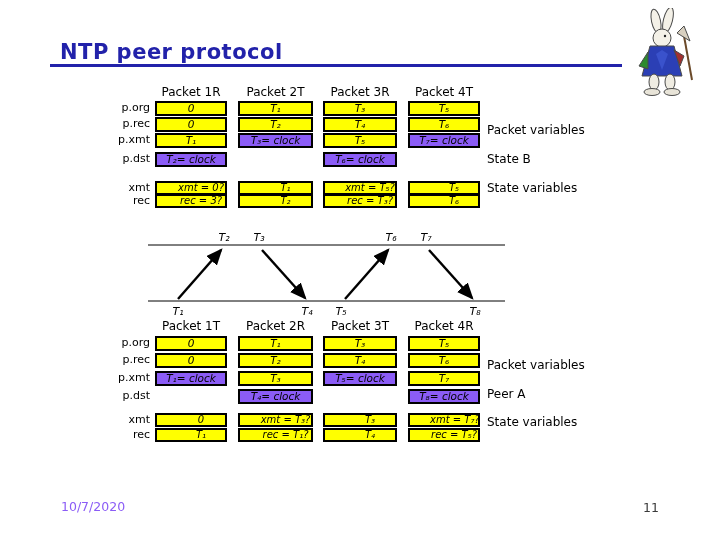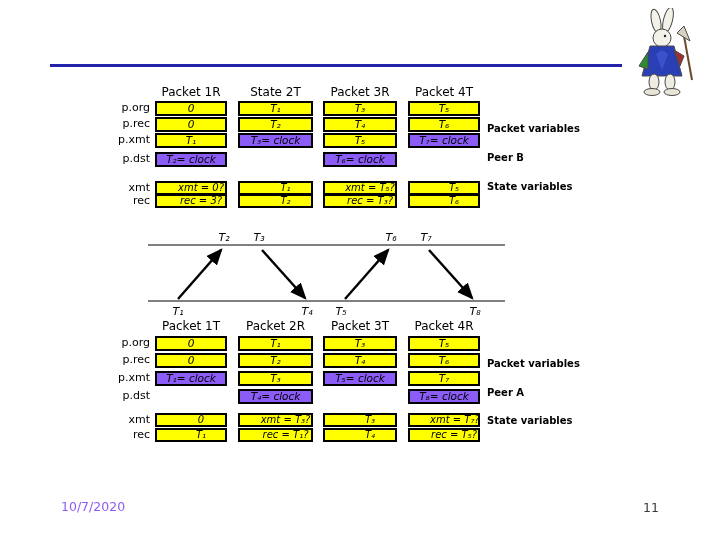--- a/index.html
+++ b/index.html
@@ -14,32 +14,33 @@
   .cell{position:absolute;height:15px;border:2px solid #000;box-sizing:border-box;
         text-align:center;font-size:10.5px;line-height:11px;font-style:italic;white-space:nowrap;overflow:hidden;}
   .y{background:#ffff00}.cy{background:#8b5cf6}
   .t-org{top:101px}.t-rec{top:117px}.t-xmt{top:133px}.t-dst{top:152px}
   .t-s1{top:181px}.t-s2{top:194px}
   .b-org{top:336px}.b-rec{top:353px}.b-xmt{top:371px}.b-dst{top:389px}
   .b-s1{top:413px}.b-s2{top:428px}
   .scell{height:14px;line-height:10px;font-size:10px;padding-left:20px;}
   .rlabel{position:absolute;left:95px;width:55px;text-align:right;font-size:11px;
           line-height:13px;}
-  .side{position:absolute;left:487px;font-size:10px;white-space:nowrap;font-weight:bold;}
+  .side{position:absolute;left:487px;font-size:12px;white-space:nowrap;}
   .fdate{position:absolute;left:61px;top:499px;font-size:12.5px;color:#8b5cf6;}
   .fpage{position:absolute;left:643px;top:500px;font-size:12.5px;color:#3a3a3a;text-align:right;}
   .timeline{position:absolute;left:140px;top:225px;}
   .timeline text{font-size:11px;font-style:italic;fill:#000;font-family:"DejaVu Sans","Liberation Sans",sans-serif;}
   .rabbit{position:absolute;left:618px;top:8px;}
 </style>
 </head>
 <body>
 
 <div id="slide">
 
+  <div class="title">NTP peer protocol</div>
   <div class="trule"></div>
 
   <svg class="rabbit" width="95" height="90" viewBox="0 0 95 90">
     <g stroke="#4a4a4a" stroke-width="1">
       <ellipse cx="38" cy="13" rx="4.5" ry="12" fill="#f4f1e8" transform="rotate(-12 38 13)"></ellipse>
       <ellipse cx="50" cy="12" rx="4.5" ry="13" fill="#f4f1e8" transform="rotate(14 50 12)"></ellipse>
       <circle cx="44" cy="30" r="9" fill="#f4f1e8"></circle>
       <circle cx="47" cy="28" r="1.2" fill="#222" stroke="none"></circle>
       <path d="M32,38 L56,38 L64,68 L24,68 Z" fill="#2b3fb5"></path>
       <path d="M30,44 L21,58 L30,61 Z" fill="#2e8b2e"></path>
@@ -48,21 +49,21 @@
       <ellipse cx="36" cy="74" rx="5" ry="8" fill="#efece2"></ellipse>
       <ellipse cx="52" cy="74" rx="5" ry="8" fill="#efece2"></ellipse>
       <ellipse cx="34" cy="84" rx="8" ry="3.5" fill="#e8e4d8"></ellipse>
       <ellipse cx="54" cy="84" rx="8" ry="3.5" fill="#e8e4d8"></ellipse>
       <line x1="66" y1="28" x2="74" y2="72" stroke="#6b4a2a" stroke-width="2"></line>
       <path d="M59,25 L72,33 L66,18 Z" fill="#d8d0c0"></path>
     </g>
   </svg>
 
   <div class="hdr t-hdr c1">Packet 1R</div>
-  <div class="hdr t-hdr c2">State 2T</div>
+  <div class="hdr t-hdr c2">Packet 2T</div>
   <div class="hdr t-hdr c3">Packet 3R</div>
   <div class="hdr t-hdr c4">Packet 4T</div>
 
   <div class="rlabel t-org">p.org</div>
   <div class="rlabel t-rec">p.rec</div>
   <div class="rlabel t-xmt">p.xmt</div>
   <div class="rlabel t-dst">p.dst</div>
 
   <div class="cell y c1 t-org">0</div>
   <div class="cell y c1 t-rec">0</div>
@@ -88,21 +89,21 @@
   <div class="cell scell y c1 t-s1">xmt = 0?</div>
   <div class="cell scell y c1 t-s2">rec = 3?</div>
   <div class="cell scell y c2 t-s1">T₁</div>
   <div class="cell scell y c2 t-s2">T₂</div>
   <div class="cell scell y c3 t-s1">xmt = T₅?</div>
   <div class="cell scell y c3 t-s2">rec = T₃?</div>
   <div class="cell scell y c4 t-s1">T₅</div>
   <div class="cell scell y c4 t-s2">T₆</div>
 
   <div class="side" style="top:123px">Packet variables</div>
-  <div class="side" style="top:152px">Peer B</div>
+  <div class="side" style="top:152px">State B</div>
   <div class="side" style="top:181px">State variables</div>
 
   <svg class="timeline" width="380" height="95" viewBox="0 0 380 95">
     <defs>
       <marker id="ah" markerWidth="8" markerHeight="8" refX="6" refY="3" orient="auto">
         <path d="M0,0 L7,3 L0,6 Z" fill="#000"></path>
       </marker>
     </defs>
     <line x1="8" y1="20" x2="365" y2="20" stroke="#000" stroke-width="1"></line>
     <line x1="8" y1="76" x2="365" y2="76" stroke="#000" stroke-width="1"></line>

